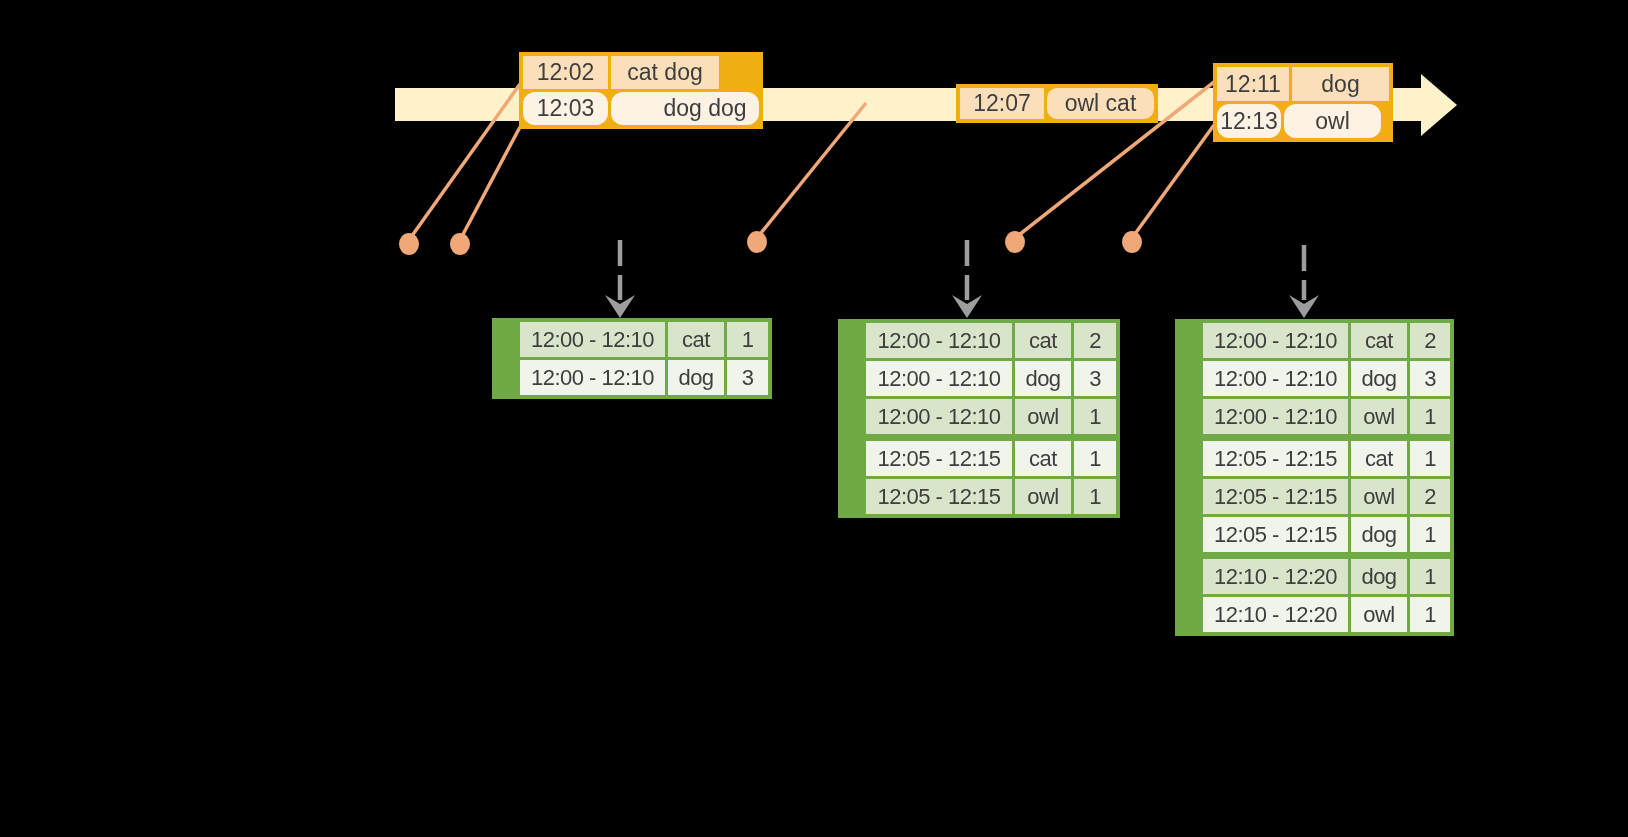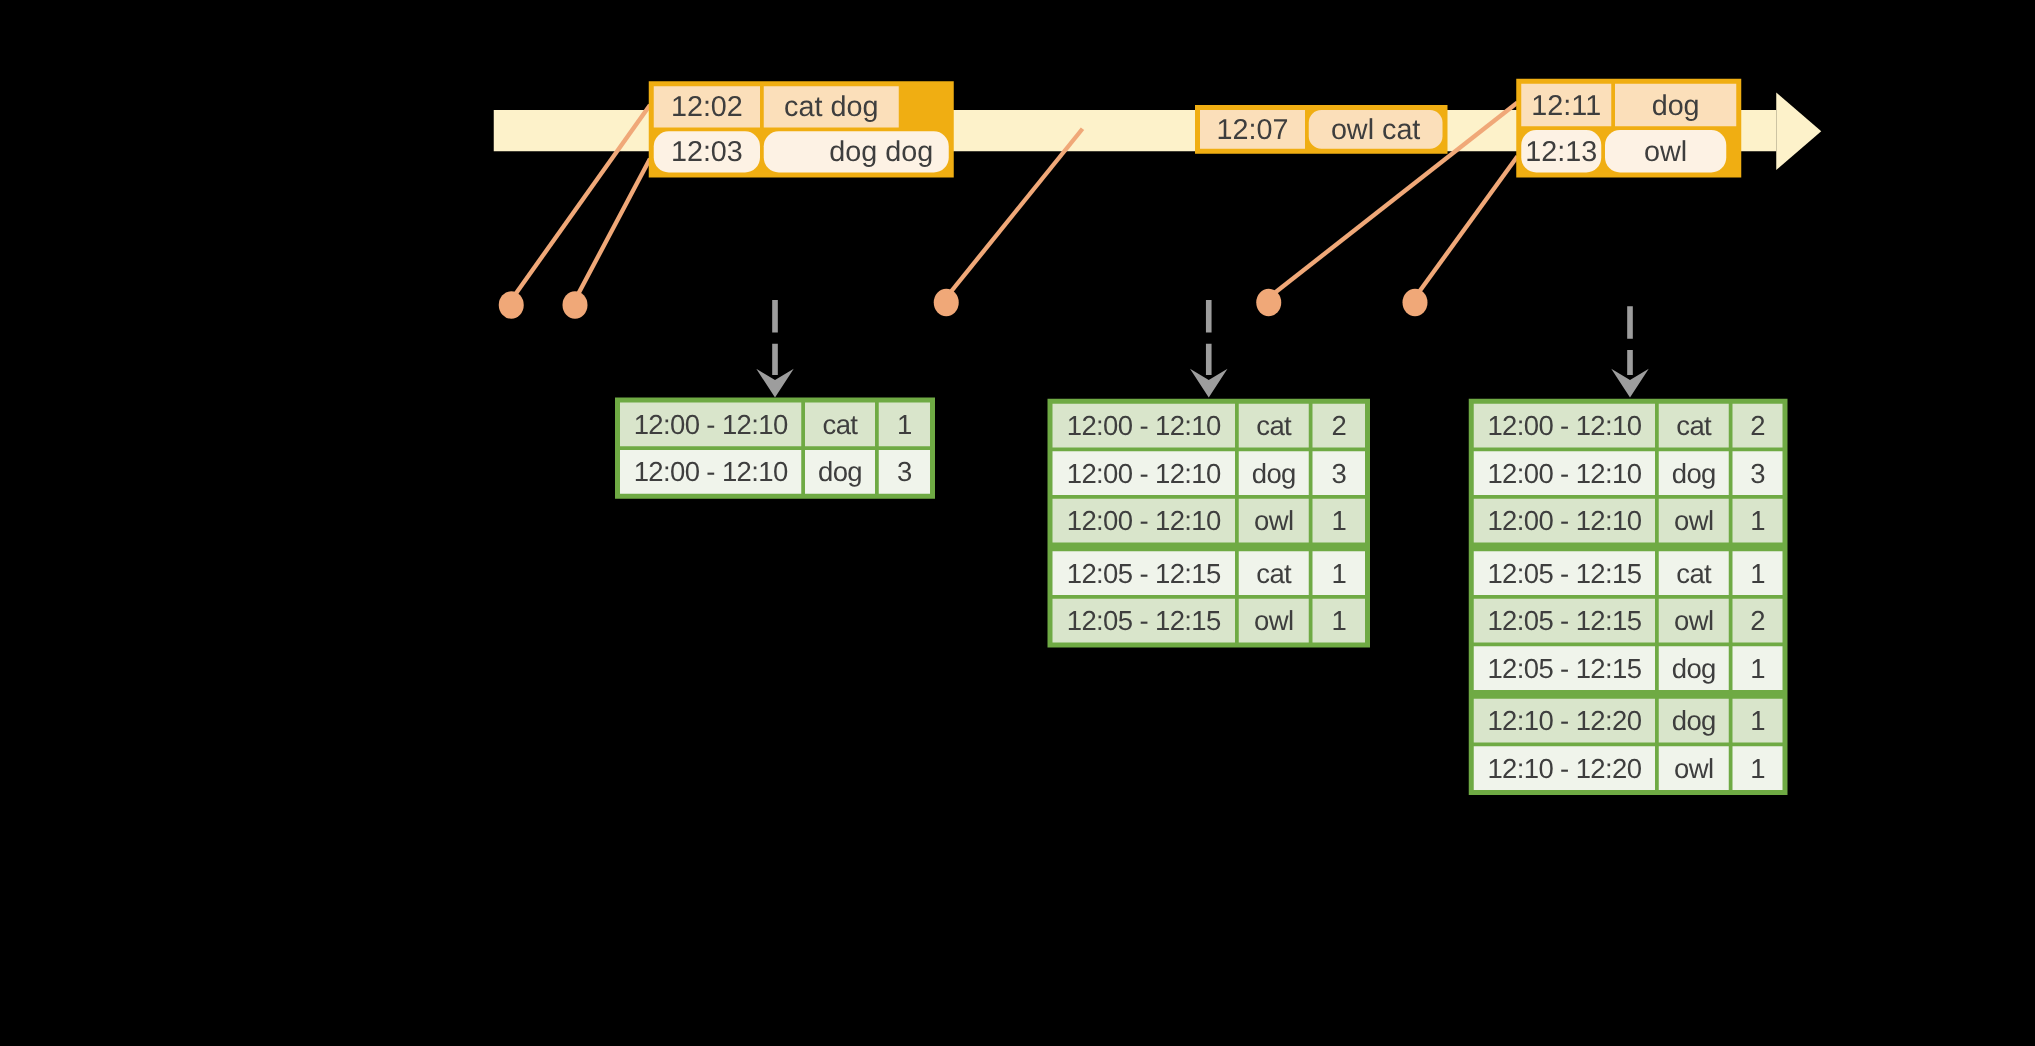--- a/index.html
+++ b/index.html
@@ -18,21 +18,21 @@
   .etable{position:absolute;background:var(--gold,#f0ae12);padding:4px;
           display:flex;flex-direction:column;gap:3px;font-size:23px;}
   .erow{display:flex;gap:3px;}
   .ecell{display:flex;align-items:center;justify-content:center;white-space:nowrap;}
   .peach-d{background:var(--peach-dark,#fbdfba);}
   .peach-l{background:var(--peach-light,#fdf2e4);border-radius:12px;}
 
   
   .gtable{position:absolute;background:var(--green-border,#6faa44);padding:4px;
           display:flex;flex-direction:column;font-size:22px;letter-spacing:-0.5px;}
-  .grow{display:flex;gap:3px;margin-top:3px;}
+  .grow{display:flex;gap:3px;margin-top:3px;margin-left:24px;}
   .grow:first-child{margin-top:0;}
   .grow.group{margin-top:7px;}
   .gcell{display:flex;align-items:center;justify-content:center;white-space:nowrap;height:35px;}
   .green-d{background:var(--green-dark,#d9e5cb);}
   .green-l{background:var(--green-light,#f0f4eb);}
   .w-win{width:145px;}.w-word{width:56px;}.w-cnt{width:41px;}
 </style>
 </head>
 <body>
 
@@ -56,21 +56,21 @@
     <ellipse class="dot" cx="1132" cy="242" rx="10" ry="11"></ellipse>
 
     <line class="dline" x1="620" y1="240" x2="620" y2="300"></line>
     <polygon class="dhead" points="620,318 605,295 620,304 635,295"></polygon>
     <line class="dline" x1="967" y1="240" x2="967" y2="300"></line>
     <polygon class="dhead" points="967,318 952,295 967,304 982,295"></polygon>
     <line class="dline" x1="1304" y1="245" x2="1304" y2="300"></line>
     <polygon class="dhead" points="1304,318 1289,295 1304,304 1319,295"></polygon>
   </svg>
 
-  <div class="etable" style="left:519px;top:65px;">
+  <div class="etable" style="left:519px;top:52px;">
     <div class="erow">
       <div class="ecell peach-d" style="width:85px;height:33px;">12:02</div>
       <div class="ecell peach-d" style="width:108px;height:33px;">cat dog</div>
     </div>
     <div class="erow">
       <div class="ecell peach-l" style="width:85px;height:33px;">12:03</div>
       <div class="ecell peach-l" style="width:108px;height:33px;padding-left:40px;">dog dog</div>
     </div>
   </div>
 

